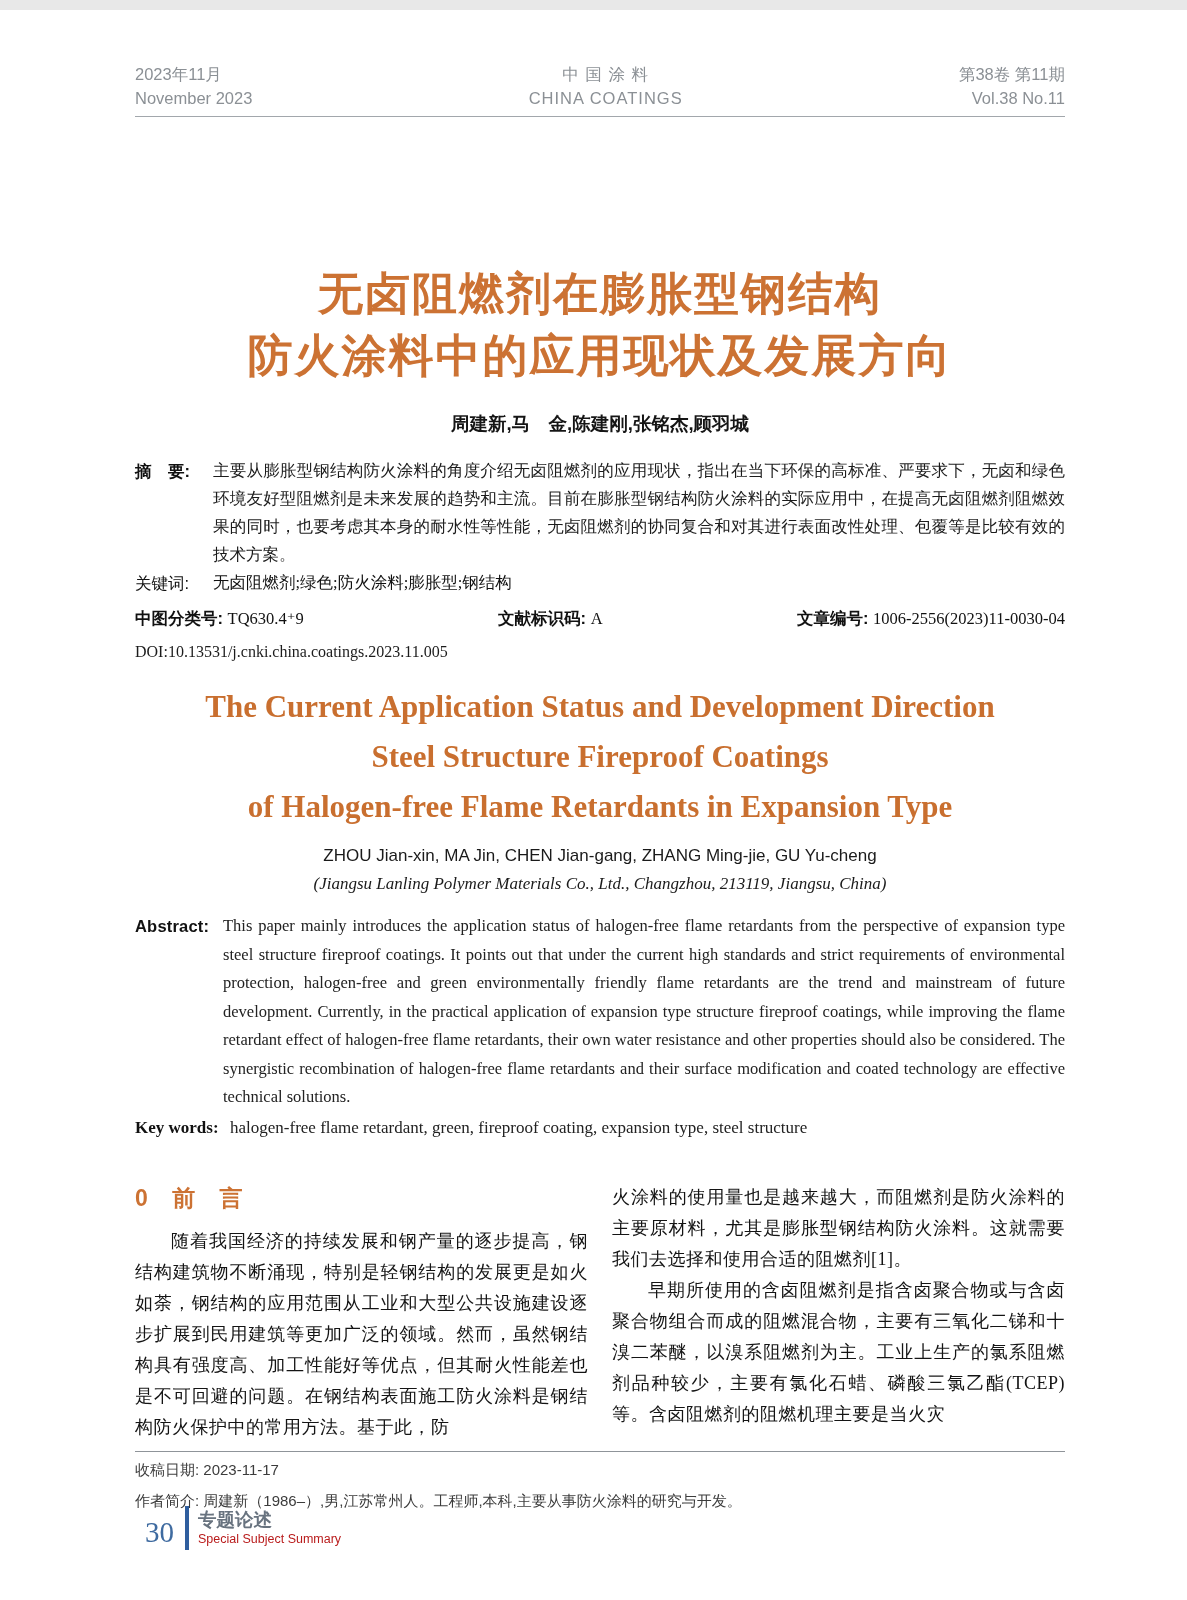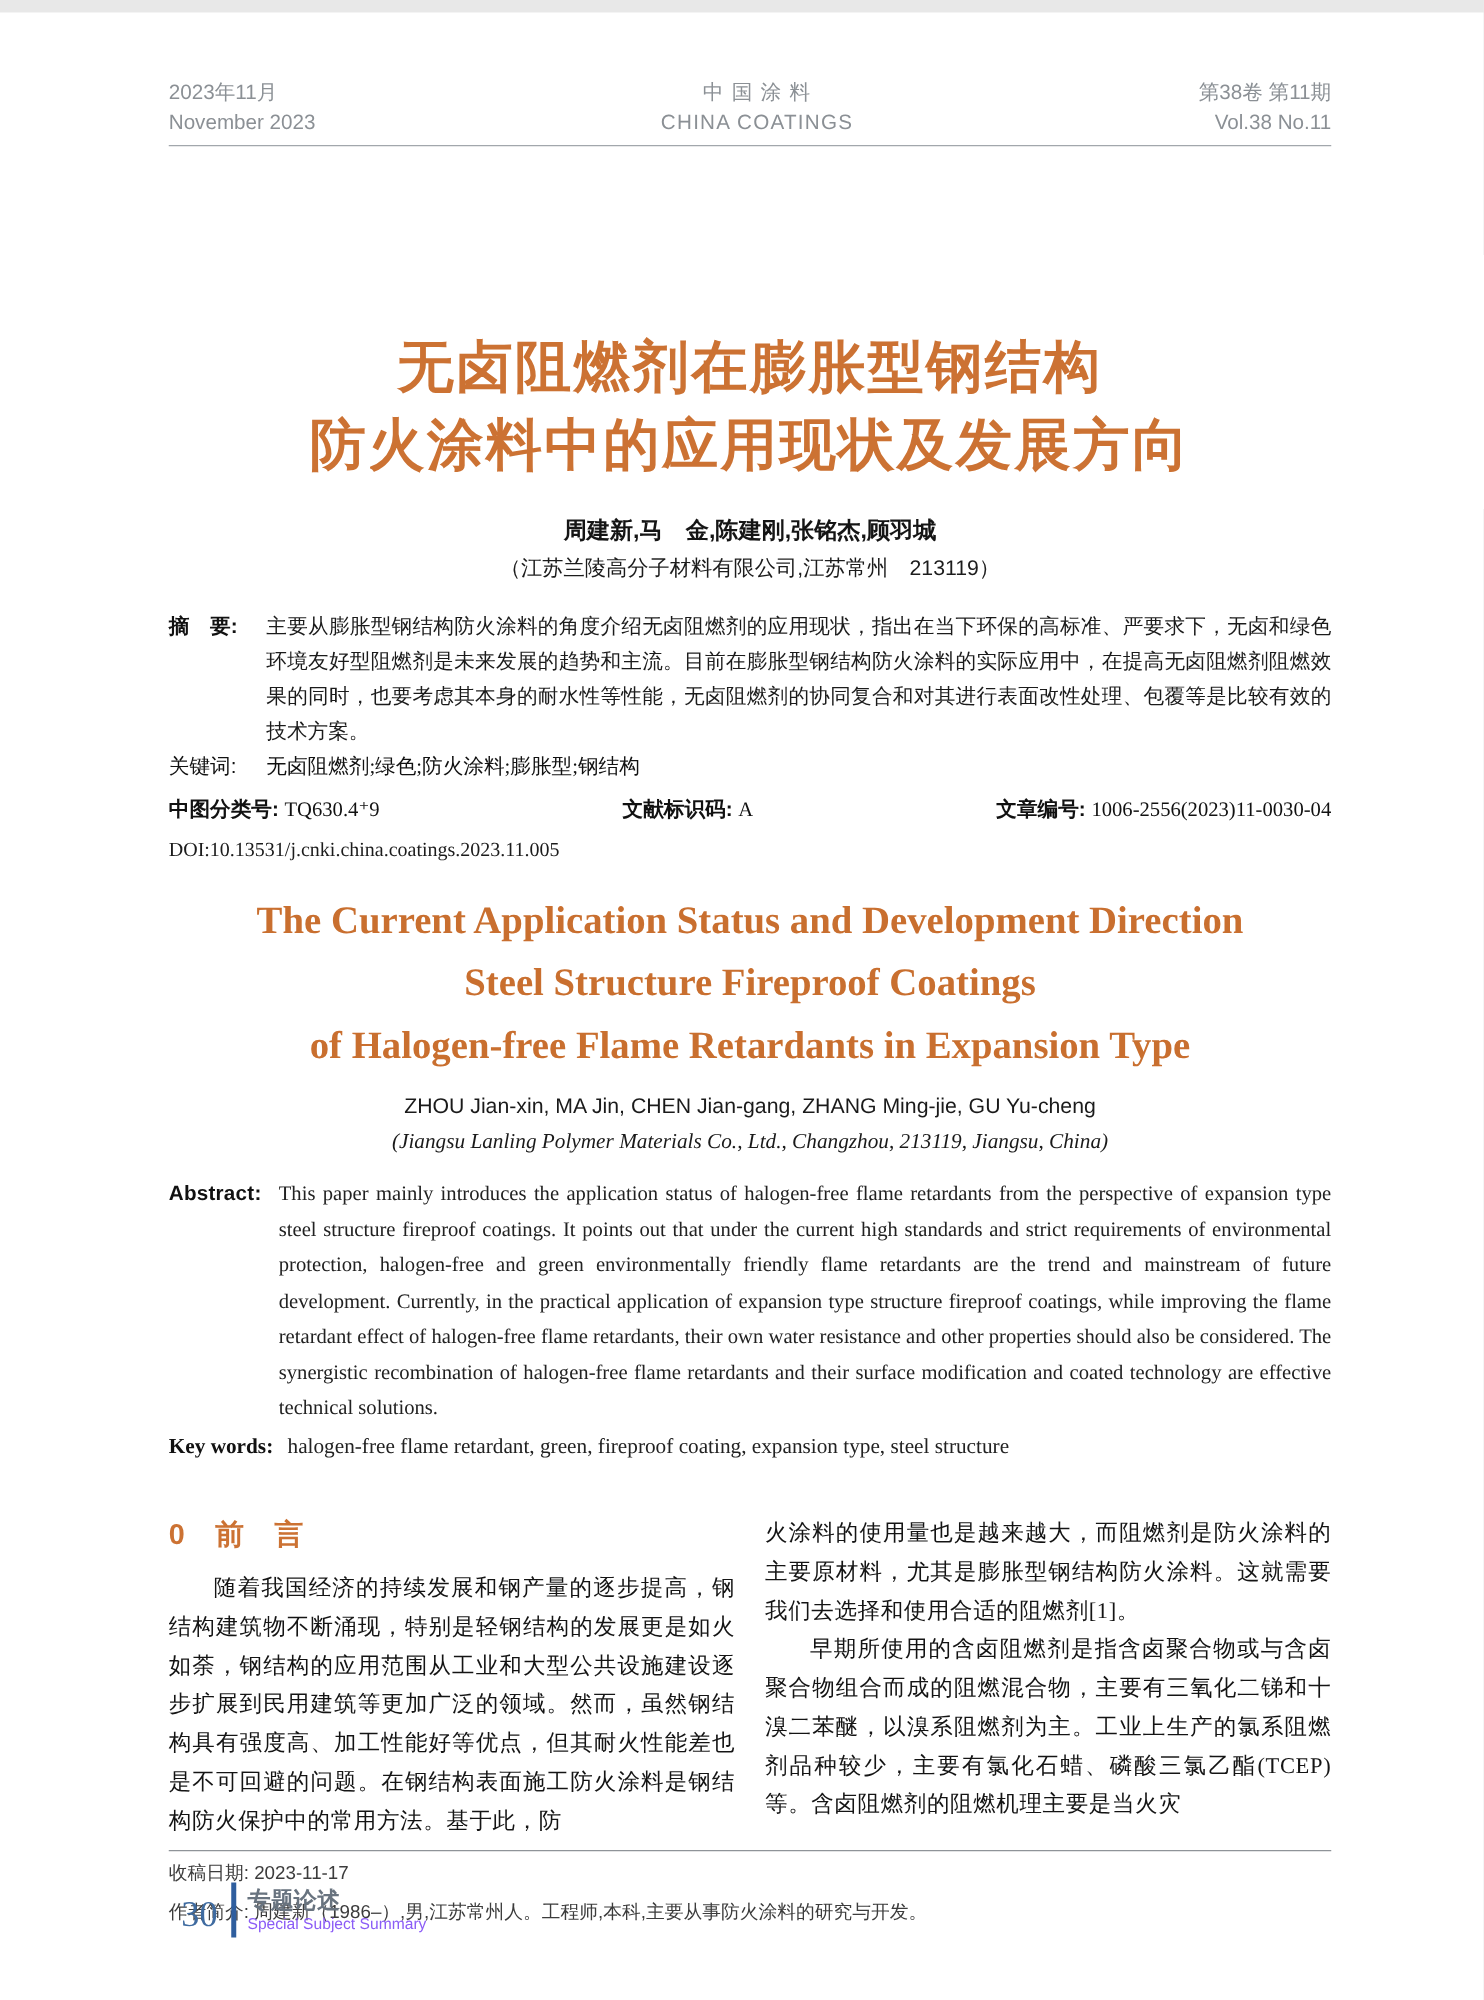--- a/index.html
+++ b/index.html
@@ -69,21 +69,21 @@
   .footnote-rule{border:none;border-top:1.5px solid #8f9499;margin:8px 0 0 0;}
   .footnote{font-size:15px;line-height:27px;color:#3c3c3c;margin-top:4px;
     font-family:"Liberation Sans","DejaVu Sans",sans-serif;}
   
   .pfooter{position:absolute;left:145px;top:1496px;display:flex;align-items:center;}
   .pfooter .pno{font-family:"Liberation Serif","DejaVu Serif",serif;
     font-size:29px;color:#3f6ba0;line-height:1;margin-top:8px;}
   .pfooter .bar{width:4px;height:44px;background:#2f5e9e;margin:0 9px 0 11px;}
   .pfooter .coltitle{font-family:"Liberation Sans","DejaVu Sans",sans-serif;}
   .pfooter .cn{font-size:18.5px;font-weight:bold;color:#68737f;line-height:22px;}
-  .pfooter .en{font-size:12.5px;color:#8b5cf6;line-height:16px;text-align:right;}
+  .pfooter .en{font-size:12.5px;color:#b91c1c;line-height:16px;text-align:right;}
 </style>
 </head>
 <body>
 
 <div class="page">
 
   <div class="jheader">
     <div class="cell l">
       <div>2023年11月</div>
       <div>November 2023</div>
@@ -98,21 +98,20 @@
     </div>
   </div>
   <hr class="header-rule">
 
   <div class="cn-title">
     <div>无卤阻燃剂在膨胀型钢结构</div>
     <div>防火涂料中的应用现状及发展方向</div>
   </div>
 
   <div class="cn-authors">周建新,马　金,陈建刚,张铭杰,顾羽城</div>
-  <div class="cn-affiliation">（江苏兰陵高分子材料有限公司,江苏常州　213119）</div>
 
   <div class="hang cn-abstract">
     <span class="lbl">摘　要: </span>
     <div class="txt">主要从膨胀型钢结构防火涂料的角度介绍无卤阻燃剂的应用现状，指出在当下环保的高标准、严要求下，无卤和绿色环境友好型阻燃剂是未来发展的趋势和主流。目前在膨胀型钢结构防火涂料的实际应用中，在提高无卤阻燃剂阻燃效果的同时，也要考虑其本身的耐水性等性能，无卤阻燃剂的协同复合和对其进行表面改性处理、包覆等是比较有效的技术方案。</div>
   </div>
 
   <div class="cn-keywords">
     <span class="lbl">关键词: </span>
     <div class="txt">无卤阻燃剂;绿色;防火涂料;膨胀型;钢结构</div>
   </div>

